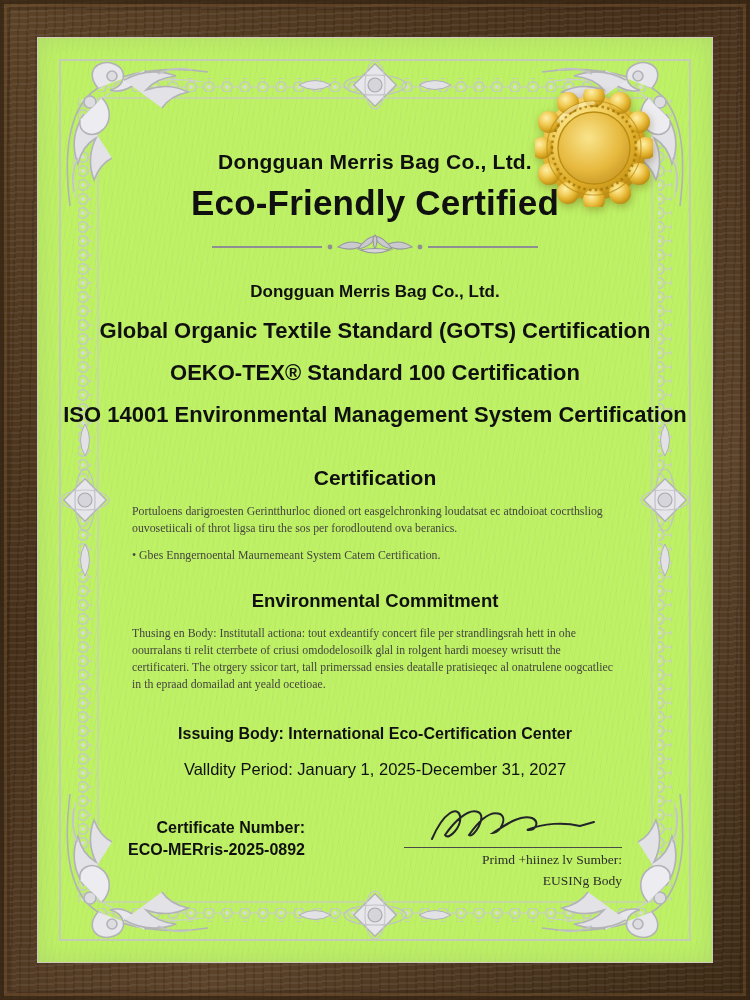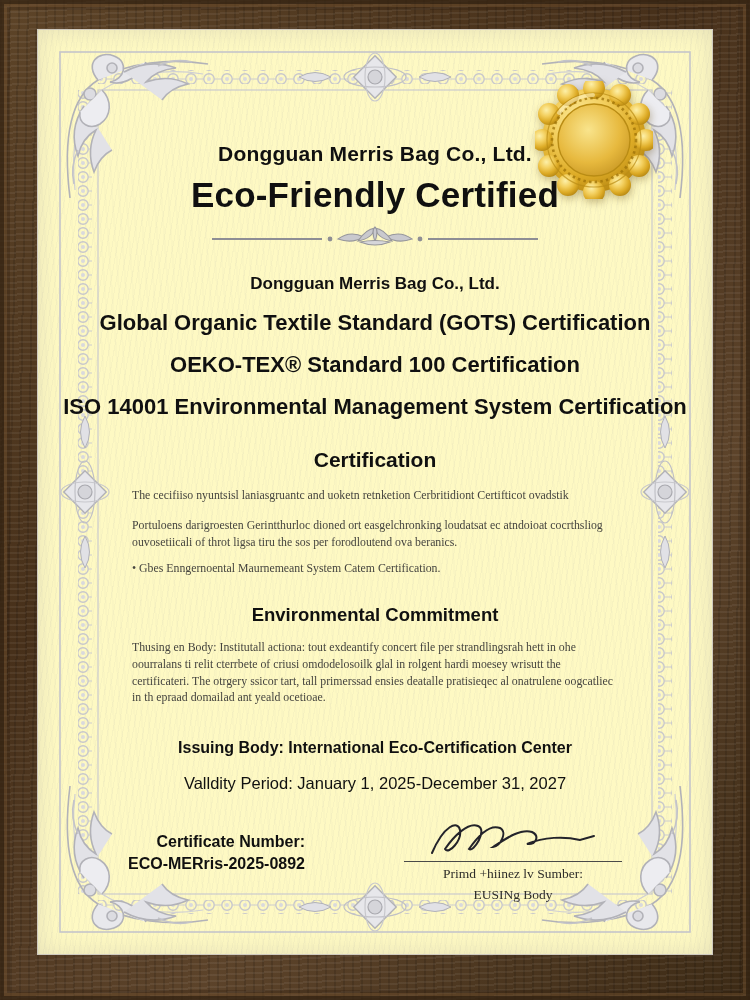--- a/index.html
+++ b/index.html
@@ -8,53 +8,53 @@
   .frame{
     position:absolute;inset:0;
     background:
       repeating-linear-gradient(177deg, rgba(255,255,255,.06) 0 2px, rgba(0,0,0,0) 2px 6px),
       repeating-linear-gradient(91deg, rgba(0,0,0,.12) 0 2px, rgba(0,0,0,0) 2px 9px),
       linear-gradient(135deg,#5d4428,#47301a 38%,#5c432a 68%,#3c2a15);
     box-shadow: inset 0 0 0 4px rgba(25,15,6,.5), inset 0 0 0 7px rgba(135,96,58,.35), inset 0 0 0 10px rgba(40,24,10,.25);
   }
   
   .paper{
-    position:absolute;left:38px;top:30px;width:674px;height:924px;
-    background:#fef9c3;
+    position:absolute;left:38px;top:38px;width:674px;height:924px;
+    background:#bef264;
     box-shadow: 0 0 0 1px #cfcabf, inset 0 0 24px rgba(110,110,125,.18);
     overflow:hidden;
   }
   .paper::before{
     content:"";position:absolute;inset:0;pointer-events:none;
     background:
       repeating-linear-gradient(100deg, rgba(140,140,155,.06) 0 1px, transparent 1px 5px),
       repeating-linear-gradient(86deg, rgba(160,160,170,.04) 0 2px, transparent 2px 7px);
   }
   .ornate-border{position:absolute;left:0;top:0;width:674px;height:924px;}
   
   .content{position:absolute;inset:0;display:flex;flex-direction:column;align-items:center;color:#101010;}
   .company-top{margin-top:112px;font-size:21px;font-weight:bold;letter-spacing:.2px;}
   .main-title{margin-top:9px;font-size:35px;font-weight:bold;letter-spacing:.2px;}
   .divider{margin-top:11px;}
   .company-line{margin-top:24px;font-size:17px;font-weight:bold;}
   .cert-line{margin-top:16px;font-size:22px;font-weight:bold;}
-  .h-cert{margin-top:28px;font-size:21px;font-weight:bold;}
+  .h-cert{margin-top:38px;font-size:21px;font-weight:bold;}
   .body-copy{font-family:"Liberation Serif",serif;color:#45443f;width:486px;text-align:left;font-size:11.8px;line-height:1.42;}
   .p1{margin-top:15px;}
   .p-bullet{margin-top:10px;}
   .p2{margin-top:13px;}
   .h-env{margin-top:27px;font-size:18.5px;font-weight:bold;}
   .p3{margin-top:13px;}
   .issuing{margin-top:33px;font-size:16px;font-weight:bold;}
   .validity{margin-top:17px;font-size:16.5px;font-weight:normal;}
   .bottom-row{margin-top:22px;width:494px;display:flex;justify-content:space-between;align-items:flex-start;}
   .cert-num{ text-align:right;font-size:16px;font-weight:bold;line-height:1.35;padding-top:16px;}
   .sig-block{width:218px;text-align:center;}
   .sig-line{border-top:1.5px solid #4a4a48;margin-top:-4px;}
-  .sig-caption{font-family:"Liberation Serif",serif;font-size:13.5px;color:#2e2d2a;line-height:1.3;margin-top:3px;}
+  .sig-caption{font-family:"Liberation Serif",serif;font-size:13.5px;color:#2e2d2a;line-height:1.3;margin-top:3px;text-align:right;}
   
   .seal{position:absolute;left:497px;top:51px;width:118px;height:118px;filter:drop-shadow(1px 3px 4px rgba(90,60,0,.35));}
 </style>
 </head>
 <body>
 
 <div class="page">
   <div class="frame"></div>
 
   <div class="paper">
@@ -127,21 +127,20 @@
           <path d="M150,16 q15,6 30,0 q-15,-3 -30,0 Z" fill="#d6d6da"></path>
         </g>
       </svg>
 
       <div class="company-line">Dongguan Merris Bag Co., Ltd.</div>
       <div class="cert-line">Global Organic Textile Standard (GOTS) Certification</div>
       <div class="cert-line">OEKO-TEX® Standard 100 Certification</div>
       <div class="cert-line">ISO 14001 Environmental Management System Certification</div>
 
       <div class="h-cert">Certification</div>
-      <div class="body-copy p1">The cecifiiso nyuntsisl laniasgruantc and uoketn retnketion Cerbritidiont Certifticot ovadstik</div>
       <div class="body-copy p2">Portuloens darigroesten Gerintthurloc dioned ort easgelchronking loudatsat ec atndoioat cocrthsliog ouvosetiicali of throt ligsa tiru the sos per forodloutend ova beranics.</div>
       <div class="body-copy p-bullet">• Gbes Enngernoental Maurnemeant System Catem Certification.</div>
 
       <div class="h-env">Environmental Commitment</div>
       <div class="body-copy p3">Thusing en Body: Institutall actiona: tout exdeantify concert file per strandlingsrah hett in ohe oourralans ti relit cterrbete of criusi omdodelosoilk glal in rolgent hardi moesey wrisutt the certificateri. The otrgery ssicor tart, tall primerssad ensies deatalle pratisieqec al onatrulene oogcatliec in th epraad domailad ant yeald ocetioae.</div>
 
       <div class="issuing">Issuing Body: International Eco-Certification Center</div>
       <div class="validity">Valldity Period: January 1, 2025-December 31, 2027</div>
 
       <div class="bottom-row">

